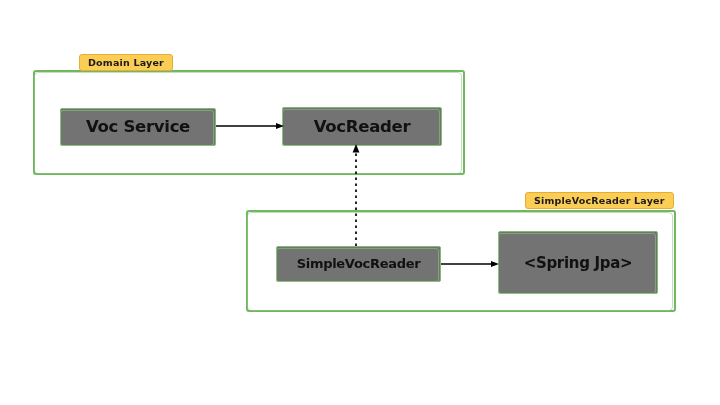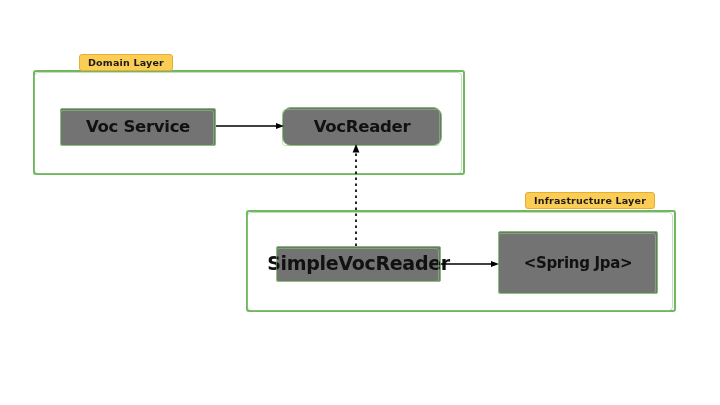--- a/index.html
+++ b/index.html
@@ -82,53 +82,53 @@
     font-family: "DejaVu Sans", sans-serif;
     font-weight: bold;
     color: #111111;
     text-align: center;
     line-height: 1.05;
     letter-spacing: -0.3px;
     white-space: nowrap;
   }
   .node-label.primary { font-size: 16.5px; }
   .node-label.sub     { font-size: 15px; margin-top: 2px; }
-  .node-label.small   { font-size: 19px; }
+  .node-label.small   { font-size: 13px; }
 
   
   .connector { position: absolute; z-index: 5; }
   svg { display: block; overflow: visible; }
 </style>
 </head>
 <body>
 
 <div id="canvas">
 
   <div class="layer-box" style="left:33px; top:70px; width:432px; height:105px;"></div>
 
   <div class="layer-badge" style="left:79px; top:54px;">Domain Layer</div>
 
   <div class="node" style="left:60px; top:108px; width:156px; height:38px;">
     <span class="node-label primary">Voc Service</span>
   </div>
 
-  <div class="node" style="left:282px; top:107px; width:160px; height:39px;border-radius:9px;">
+  <div class="node" style="left:282px; top:107px; width:160px; height:39px;">
     <span class="node-label primary">VocReader</span>
   </div>
 
   <div class="connector" style="left:216px; top:118px; width:70px; height:16px;">
     <svg width="70" height="16" viewBox="0 0 70 16">
       <line x1="0" y1="8" x2="62" y2="8" stroke="#000000" stroke-width="1.7"></line>
       <path d="M68 8 L60 5 L60 11 Z" fill="#000000"></path>
     </svg>
   </div>
 
   <div class="layer-box" style="left:246px; top:210px; width:430px; height:102px;"></div>
 
-  <div class="layer-badge" style="left:525px; top:192px;">Infrastructure Layer</div>
+  <div class="layer-badge" style="left:525px; top:192px;">SimpleVocReader Layer</div>
 
   <div class="node" style="left:276px; top:246px; width:165px; height:36px;">
     <span class="node-label small">SimpleVocReader</span>
   </div>
 
   <div class="node" style="left:498px; top:231px; width:160px; height:63px;">
     <span class="node-label sub">&lt;Spring Jpa&gt;</span>
   </div>
 
   <div class="connector" style="left:441px; top:256px; width:60px; height:16px;">

